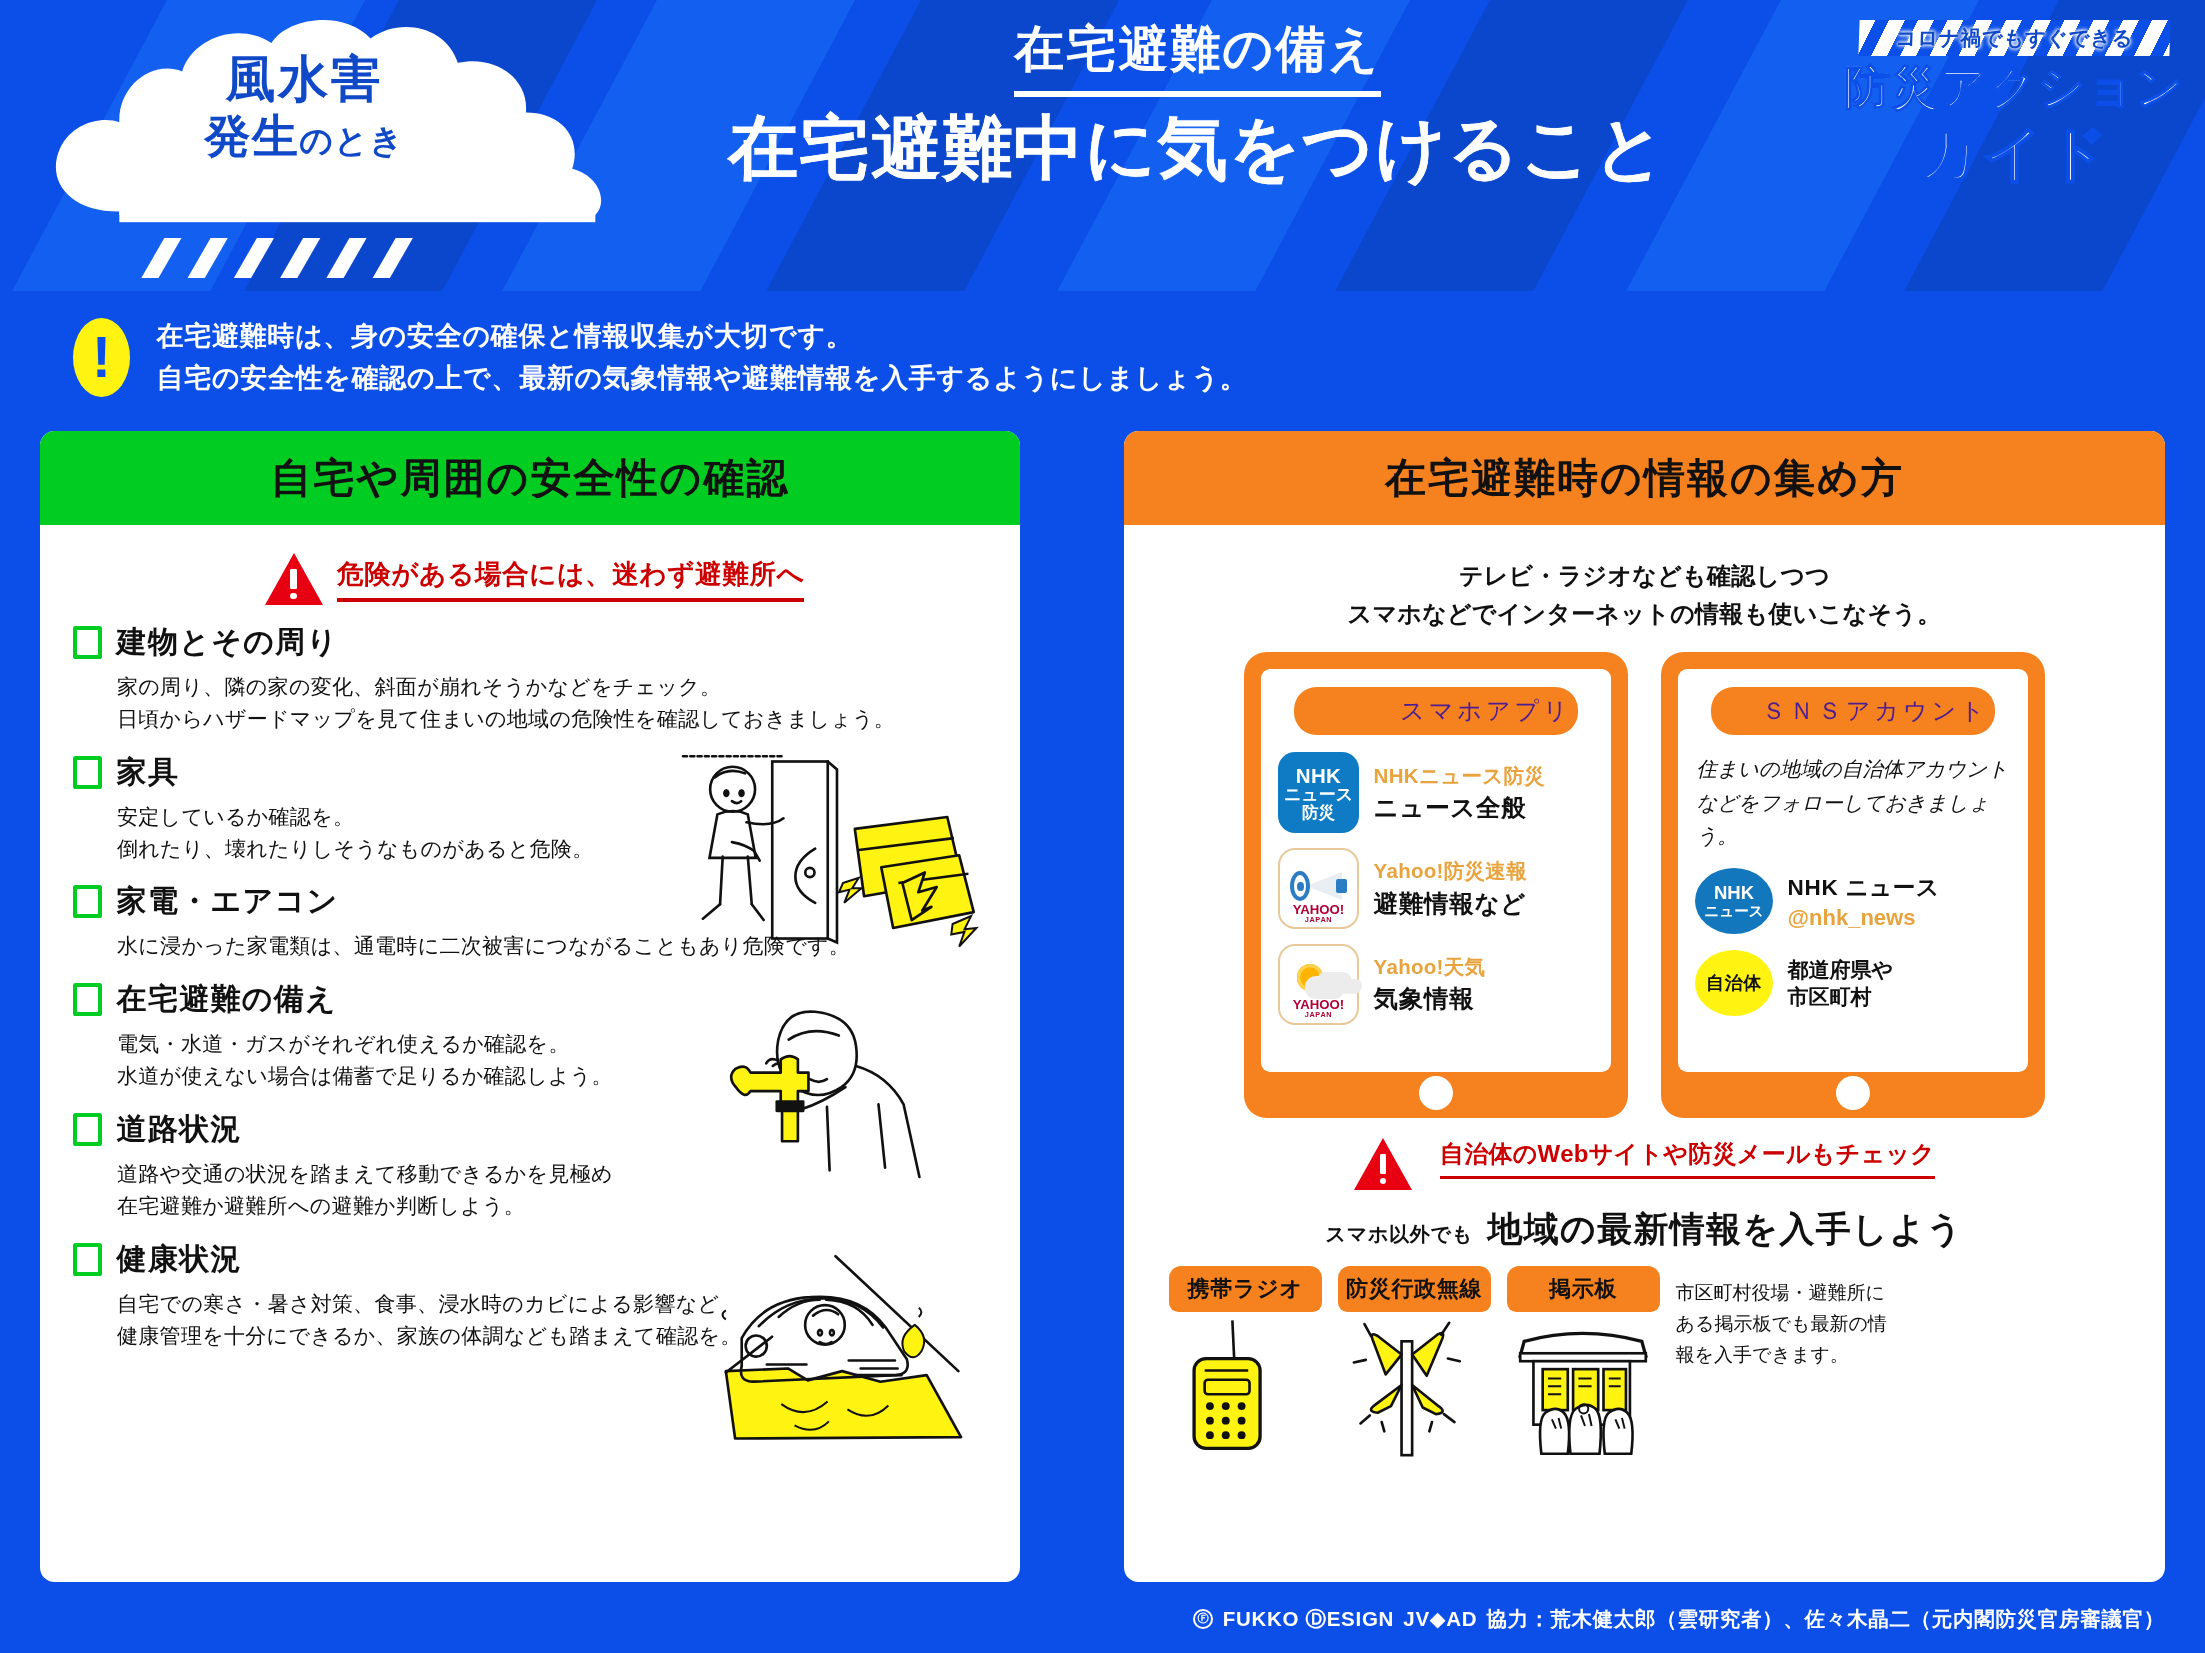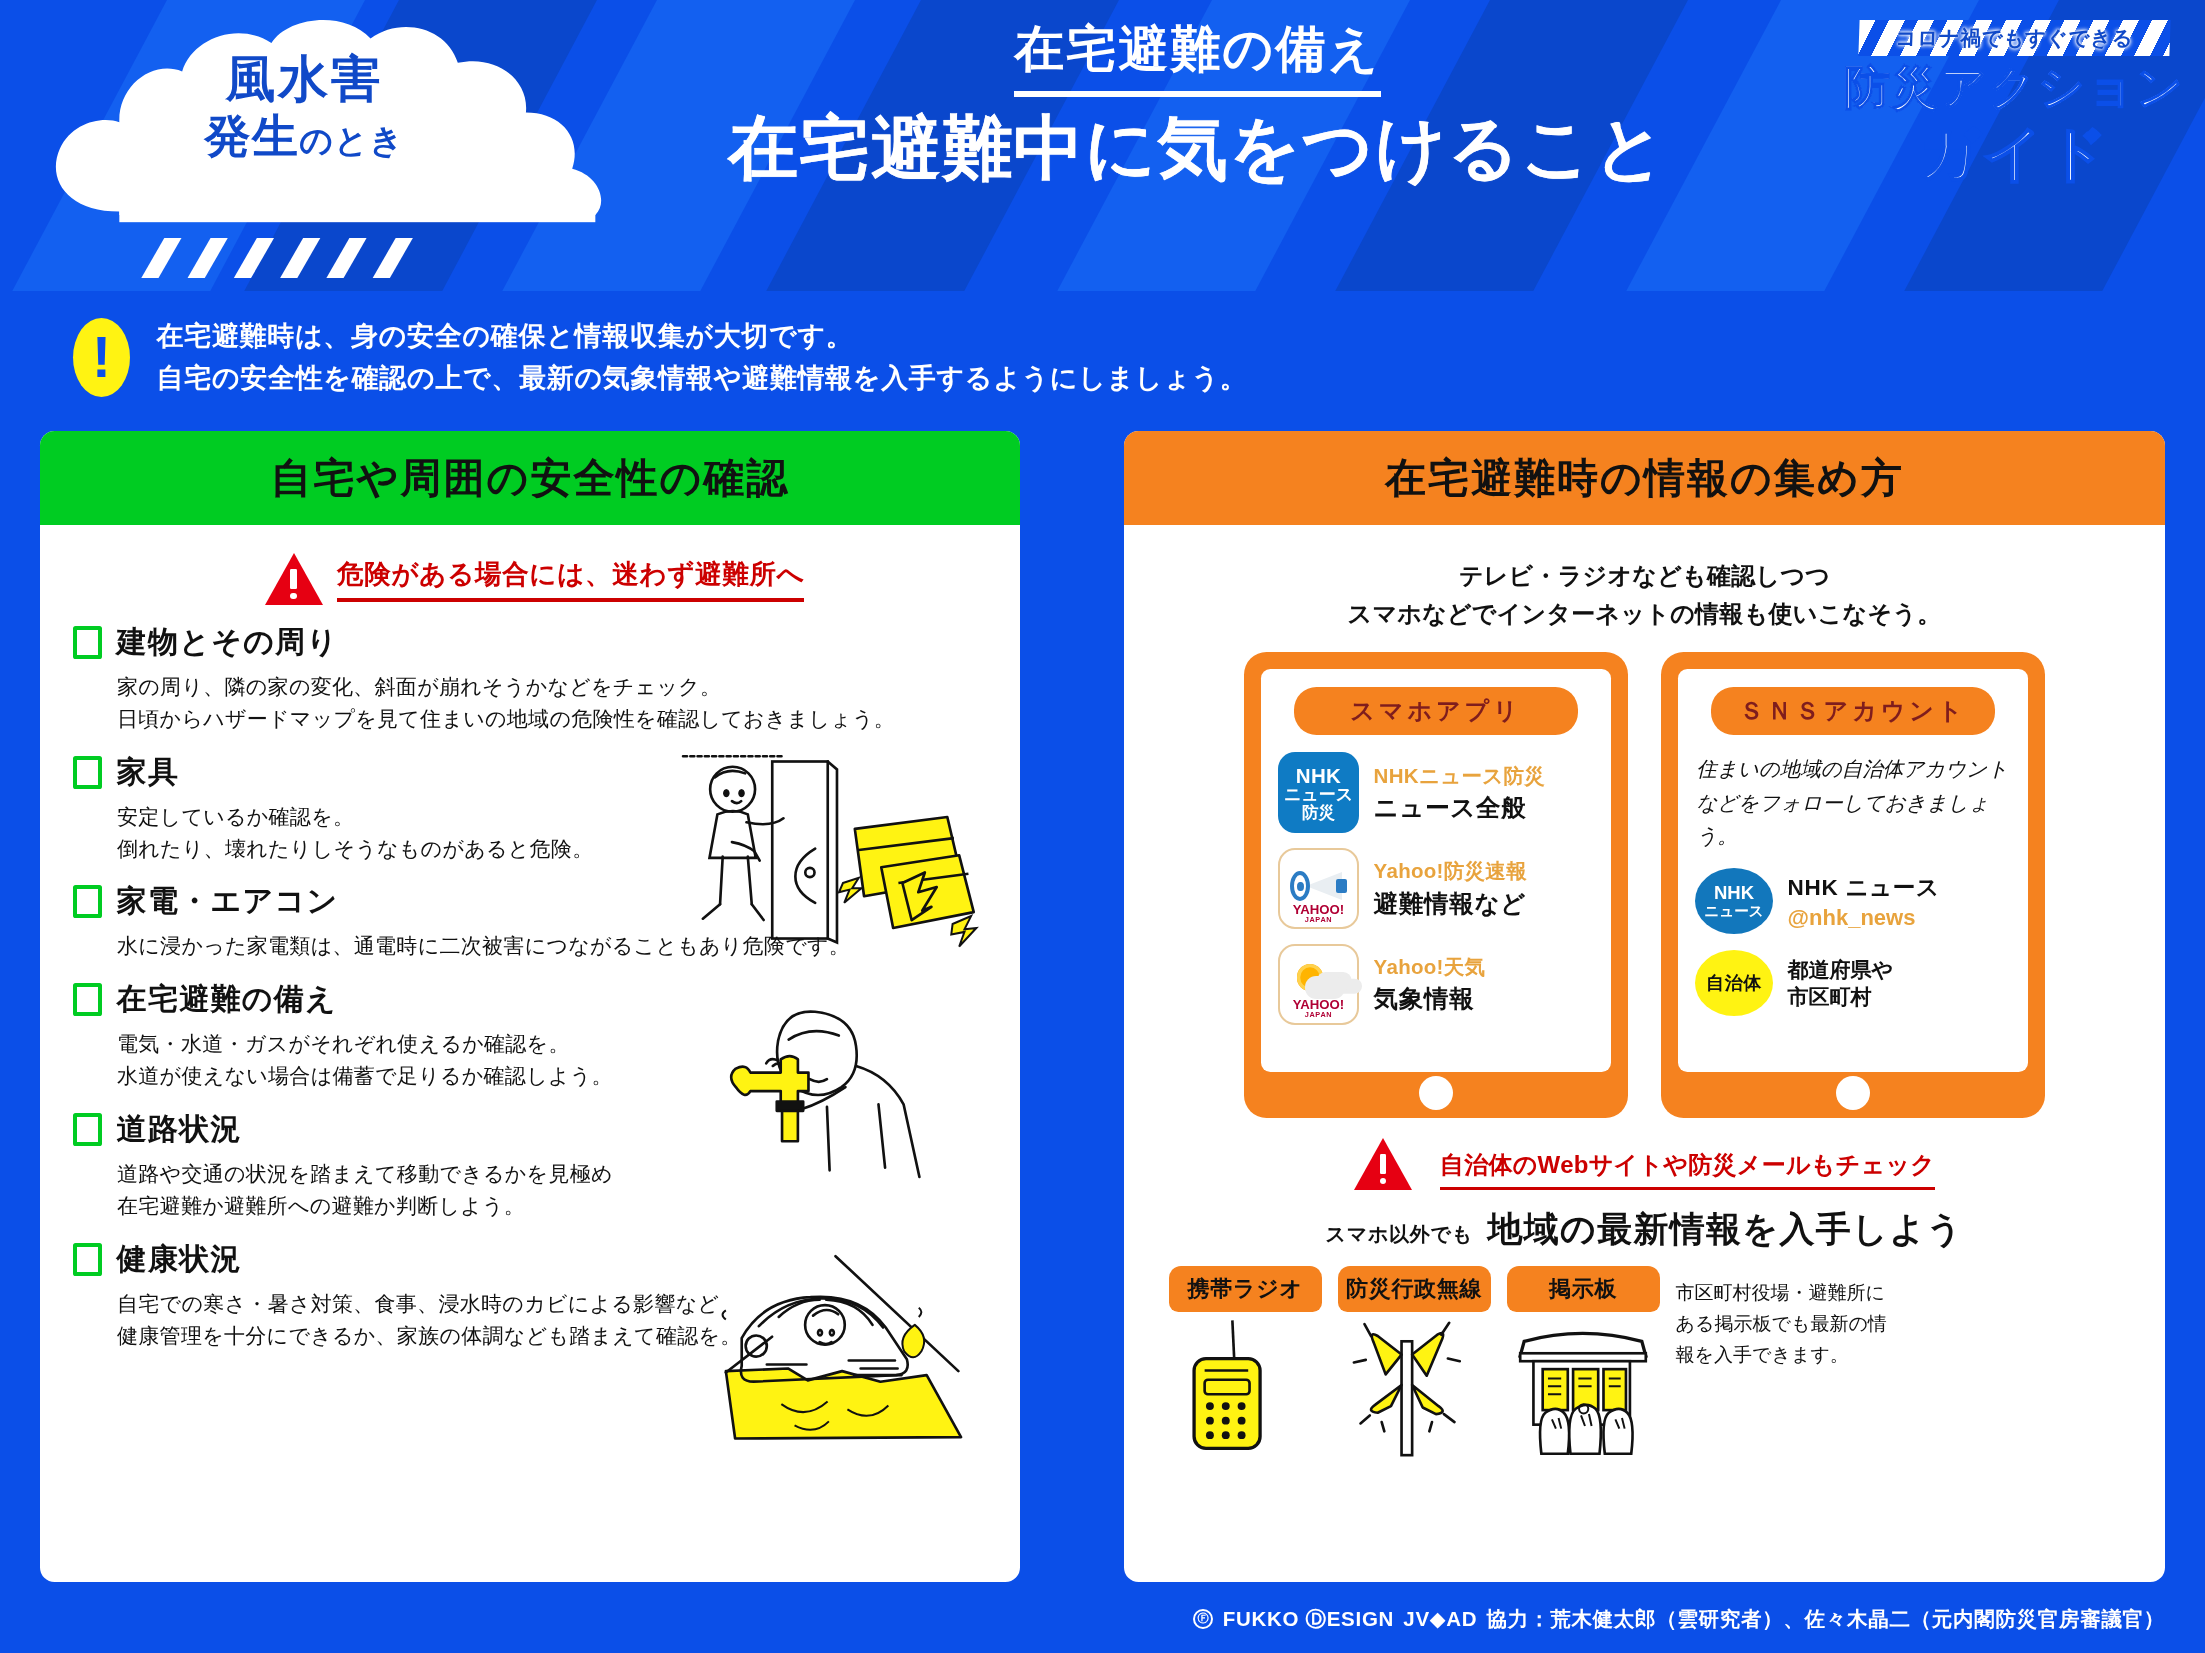--- a/index.html
+++ b/index.html
@@ -118,22 +118,22 @@
   .rbody { position:relative; padding:14.6px 30px 0 30px; height:calc(100% - 94px); }
   .r-lead { text-align:center; font-size:24px; font-weight:bold; color:#111;
             line-height:1.6; letter-spacing:0.3px; margin:17px 0 18.5px; }
 
   .devices { display:flex; gap:33px; justify-content:center; }
   .device { width:384px; background:#F5821F; border-radius:22.5px; padding:17px 17px 46px;
             position:relative; }
   .device-screen { background:#fff; border-radius:9.3px; padding:16px 17px 20px; min-height:403px; }
   .device-home { position:absolute; left:50%; bottom:8px; transform:translateX(-50%);
                  width:34px; height:34px; border-radius:50%; background:#fff; }
-  .pill { display:block; margin:2.6px auto 17px; background:#F5821F; color:#7f1d1d;
-          font-size:24px; font-weight:bold; letter-spacing:4px; text-align:center;
+  .pill { display:block; margin:2.6px auto 17px; background:#F5821F; color:#4c1d95;
+          font-size:24px; font-weight:normal; letter-spacing:4px; text-align:right;
           border-radius:22.5px; padding:8px 6.6px; width:90%; }
 
   .app-row { display:flex; align-items:center; gap:14.6px; margin-bottom:14.6px; }
   .app-ico { width:81px; height:81px; flex:none; border-radius:17px;
              display:flex; flex-direction:column; align-items:center; justify-content:center; }
   .app-ico.nhk { background:#0F7BC4; color:#fff; font-weight:bold; line-height:1.05; }
   .app-ico.nhk .a { font-size:20.5px; letter-spacing:0.3px; }
   .app-ico.nhk .b { font-size:17px; }
   .app-ico.nhk .c { font-size:16.5px; }
   .app-ico.yh { background:#fff; border:2px solid #E8C99A; position:relative; }
@@ -161,21 +161,21 @@
   .sns-ico { width:78px; height:66px; border-radius:50%; flex:none;
              display:flex; flex-direction:column; align-items:center; justify-content:center; }
   .sns-ico.nhk { background:#1277BC; color:#fff; font-weight:bold; line-height:1.1; }
   .sns-ico.nhk .a { font-size:18.5px; }
   .sns-ico.nhk .b { font-size:14.6px; }
   .sns-ico.jichi { background:#FFF312; color:#111; font-weight:bold; font-size:18px; letter-spacing:0.7px; }
   .sns-txt .l1 { color:#111; font-size:22.5px; font-weight:bold; letter-spacing:0.7px; }
   .sns-txt .l2 { color:#E8A33D; font-size:22px; font-weight:bold; margin-top:2px; }
   .sns-txt .s  { color:#111; font-size:21px; font-weight:bold; line-height:1.3; }
 
-  .warn-row2 { display:flex; align-items:flex-end; justify-content:center; gap:28px; margin:20px 0 12px; }
+  .warn-row2 { display:flex; align-items:flex-start; justify-content:center; gap:28px; margin:20px 0 12px; }
   .warn-txt2 { color:#CC0000; font-size:24px; font-weight:bold;
                border-bottom:3.3px solid #CC0000; padding-bottom:6px; letter-spacing:0.3px; }
 
   .collect { display:flex; align-items:baseline; justify-content:center; gap:14.6px; margin:16px 0 13.2px; }
   .collect .small { font-size:20px; font-weight:bold; color:#111; letter-spacing:0.7px; }
   .collect .big   { font-size:35px; font-weight:bold; color:#111; letter-spacing:1.3px; }
 
   .badges { display:flex; gap:16px; align-items:flex-start; padding-left:14.6px; }
   .badge-col { width:153px; }
   .badge { background:#F5821F; color:#111; font-size:22px; font-weight:bold; text-align:center;

